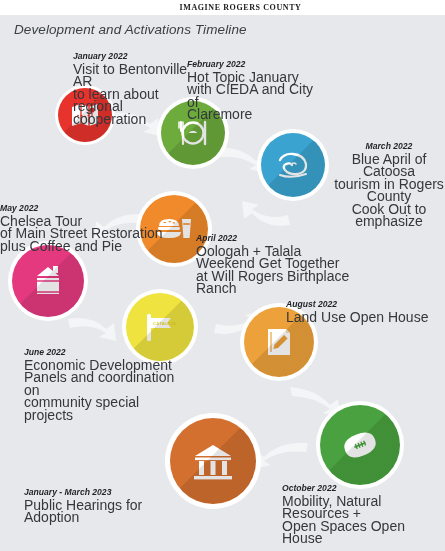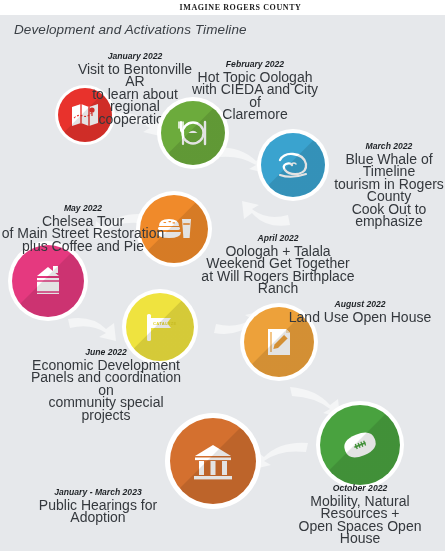--- a/index.html
+++ b/index.html
@@ -51,21 +51,21 @@
 
   
   .caption{position:absolute;color:#2f3338;}
   .caption .mo{
     font-size:8.6px;font-weight:bold;font-style:italic;
     display:block;margin-bottom:2px;color:#1f2327;
   }
   .caption .ln{
     font-size:14px;display:block;line-height:12.4px;color:#34383d;
   }
-  .ta-c{text-align:center;}
+  .ta-c{text-align:left;}
   .ta-l{text-align:center;}
 </style>
 </head>
 <body>
 
 <div class="header-bar">
   <span class="brand">IMAGINE ROGERS COUNTY</span>
 </div>
 
 <div class="page-title">Development and Activations Timeline</div>
@@ -150,40 +150,40 @@
           <path d="M15.5 20 Q20 15.5 24.5 20 Z" fill="#fff"></path>
           <path d="M8 9 L8 16 Q8 19 10 19 L10 31" stroke="#fff" stroke-width="2.2" fill="none" stroke-linecap="round"></path>
           <path d="M6 9 L6 15 M10 9 L10 15" stroke="#fff" stroke-width="1.5" stroke-linecap="round"></path>
           <path d="M32 9 L32 31" stroke="#fff" stroke-width="2.4" stroke-linecap="round"></path>
         </svg>
         <div class="shade"></div>
       </div>
     </div>
     <div class="caption ta-c" style="left:187px;top:44px;width:136px;">
       <span class="mo">February 2022</span>
-      <span class="ln">Hot Topic Oologah</span>
+      <span class="ln">Hot Topic January</span>
       <span class="ln">with CIEDA and City of</span>
       <span class="ln">Claremore</span>
     </div>
   </div>
 
   <div class="node">
     <div class="bubble" style="left:257px;top:114px;width:72px;height:72px;">
       <div class="disc" style="left:4px;top:4px;width:64px;height:64px;background:#3aa3cf;">
         <svg width="44" height="44" viewBox="0 0 44 44">
           <path d="M9 17 Q13 10 22 11 Q33 12 35 21 Q36 29 27 31 Q18 32 14 27 Q11 23 15 21 Q19 19.5 21 22" fill="none" stroke="#fff" stroke-width="2.3" stroke-linecap="round"></path>
           <path d="M21 20.5 Q23.5 19.5 25 21" fill="none" stroke="#fff" stroke-width="1.5" stroke-linecap="round"></path>
           <path d="M9 32 Q20 36 35 31" fill="none" stroke="#fff" stroke-width="2.1" stroke-linecap="round"></path>
         </svg>
         <div class="shade"></div>
       </div>
     </div>
     <div class="caption ta-l" style="left:333px;top:126px;width:112px;">
       <span class="mo">March 2022</span>
-      <span class="ln">Blue Whale of Timeline</span>
+      <span class="ln">Blue April of Catoosa</span>
       <span class="ln">tourism in Rogers County</span>
       <span class="ln">Cook Out to emphasize</span>
     </div>
   </div>
 
   <div class="node">
     <div class="bubble" style="left:136px;top:176px;width:76px;height:76px;">
       <div class="disc" style="left:4px;top:4px;width:68px;height:68px;background:#f08a2a;">
         <svg width="44" height="44" viewBox="0 0 44 44">
           <path d="M7 19 Q7 12 17 12 Q27 12 27 19 Z" fill="#fff"></path>

